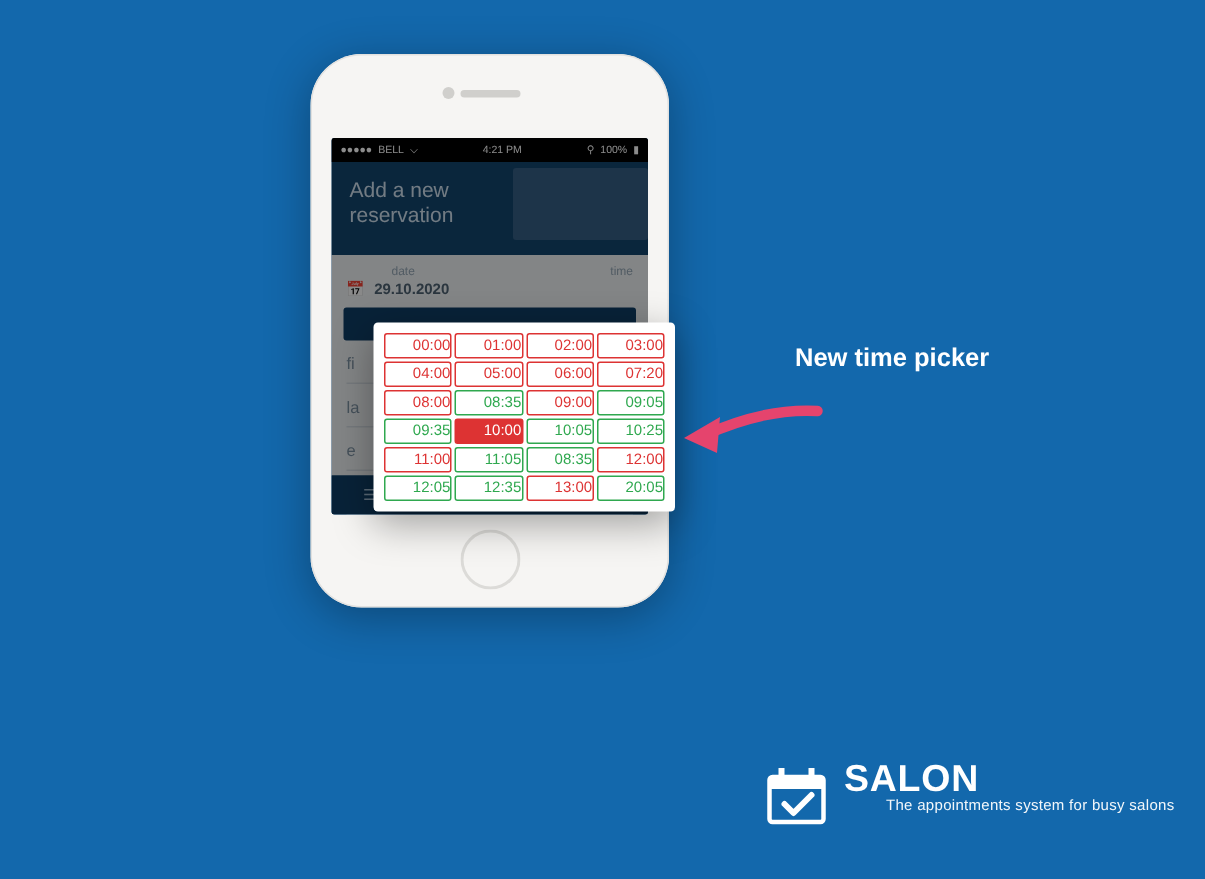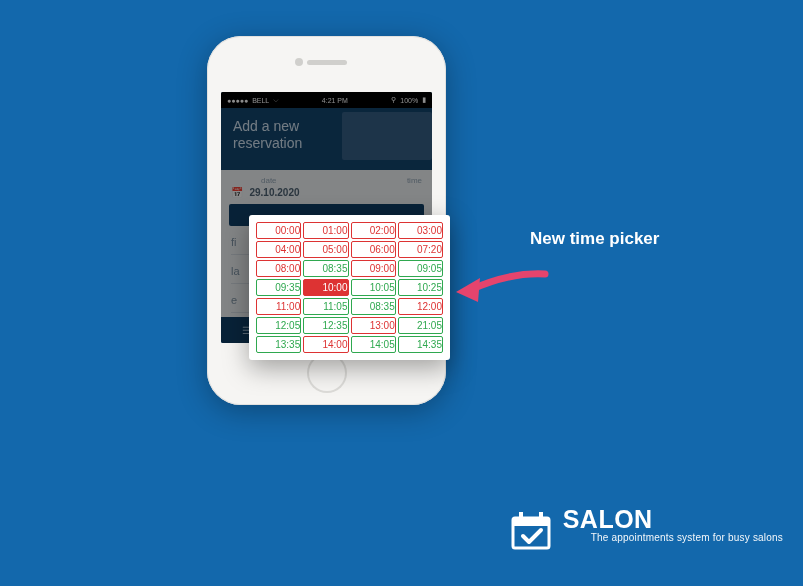--- a/index.html
+++ b/index.html
@@ -329,35 +329,21 @@
           <td>
             <span class="slot a">12:05</span>
           </td>
           <td>
             <span class="slot a">12:35</span>
           </td>
           <td>
             <span class="slot u">13:00</span>
           </td>
           <td>
-            <span class="slot a">21:05</span>
-          </td>
-        </tr>
-        <tr>
-          <td>
-            <span class="slot a">13:35</span>
-          </td>
-          <td>
-            <span class="slot u">14:00</span>
-          </td>
-          <td>
-            <span class="slot a">14:05</span>
-          </td>
-          <td>
-            <span class="slot a">14:35</span>
+            <span class="slot a">20:05</span>
           </td>
         </tr>
       </tbody>
     </table>
 </div>
 
 <svg class="arrow" viewBox="0 0 100 50">
   <path d="M95 12 Q 60 10 20 28" stroke="#e5446d" stroke-width="7" fill="none" stroke-linecap="round"></path>
   <path d="M6 30 L30 16 L28 40 Z" fill="#e5446d"></path>
 </svg>

